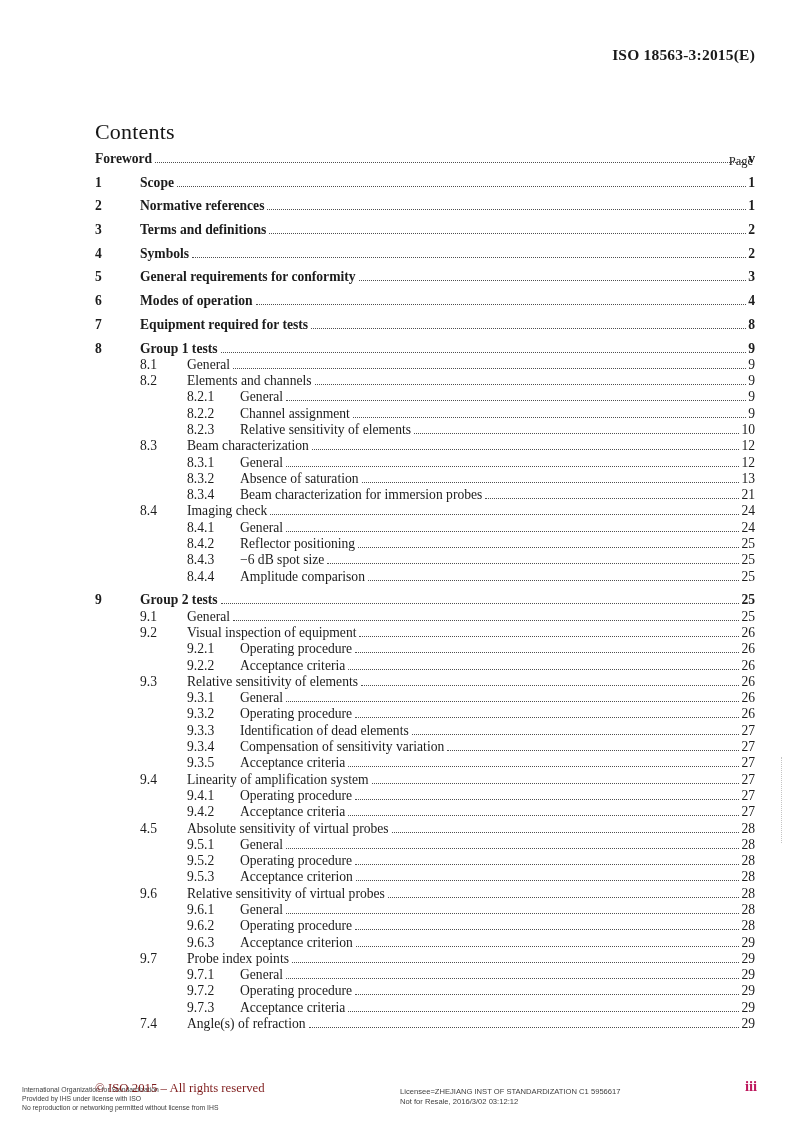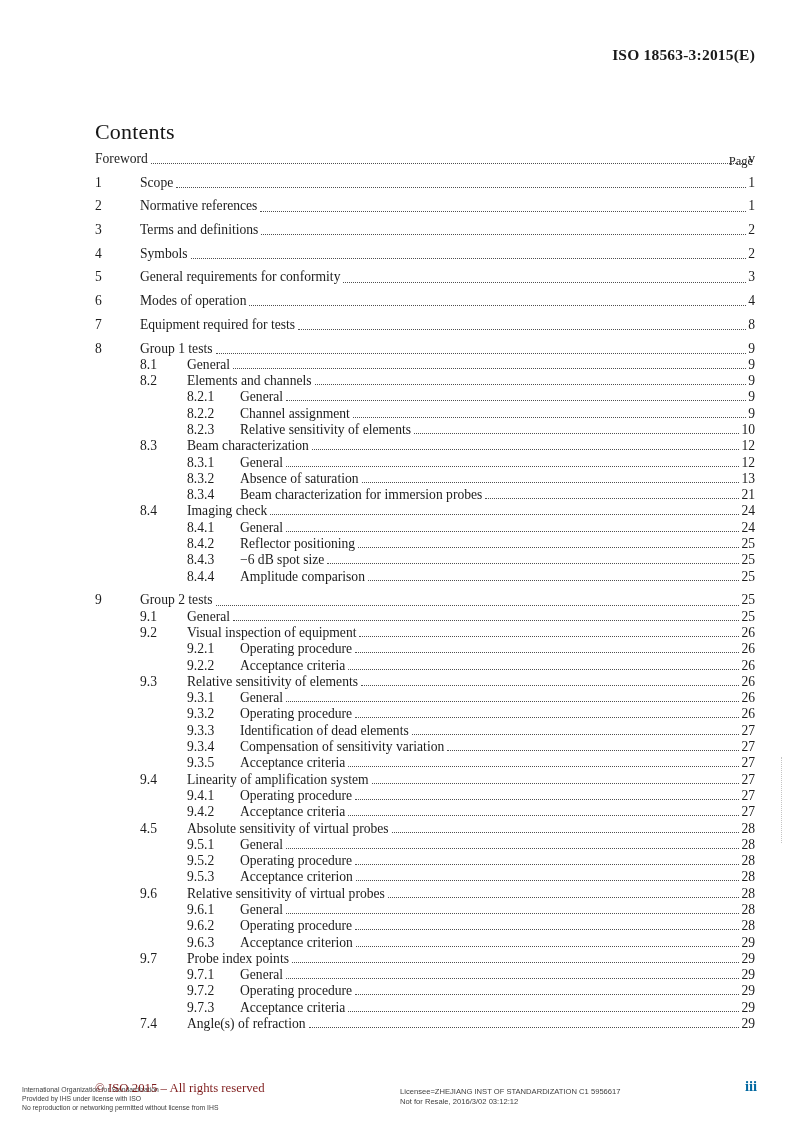--- a/index.html
+++ b/index.html
@@ -49,21 +49,21 @@
     width: 660px;
   }
 
   .toc-row {
     display: flex;
     align-items: baseline;
     font-size: 13.6px;
     line-height: 16.3px;
     white-space: nowrap;
   }
-  .toc-row.major { font-weight: normal; margin-top: 7.4px; align-items: flex-end; }
+  .toc-row.major { font-weight: bold; margin-top: 7.4px; }
   .toc-row.major:first-child { margin-top: 0; }
 
   .toc-row .num { flex: 0 0 auto; }
   .toc-row.lv1 .num { width: 45px; }
   .toc-row.lv2 { padding-left: 45px; }
   .toc-row.lv2 .num { width: 47px; }
   .toc-row.lv3 { padding-left: 92px; }
   .toc-row.lv3 .num { width: 53px; }
 
   .toc-row .leader {
@@ -104,21 +104,21 @@
     line-height: 10px;
     color: #3d3d3d;
   }
 
   .footer-page-number {
     position: absolute;
     right: 43px;
     top: 1078px;
     font-size: 14.5px;
     font-weight: bold;
-    color: #0369a1;
+    color: #be185d;
   }
 
   .scan-artifact {
     position: absolute;
     left: 781px;
     top: 757px;
     height: 86px;
     width: 0;
     border-left: 1px dotted #c4c4c4;
   }

